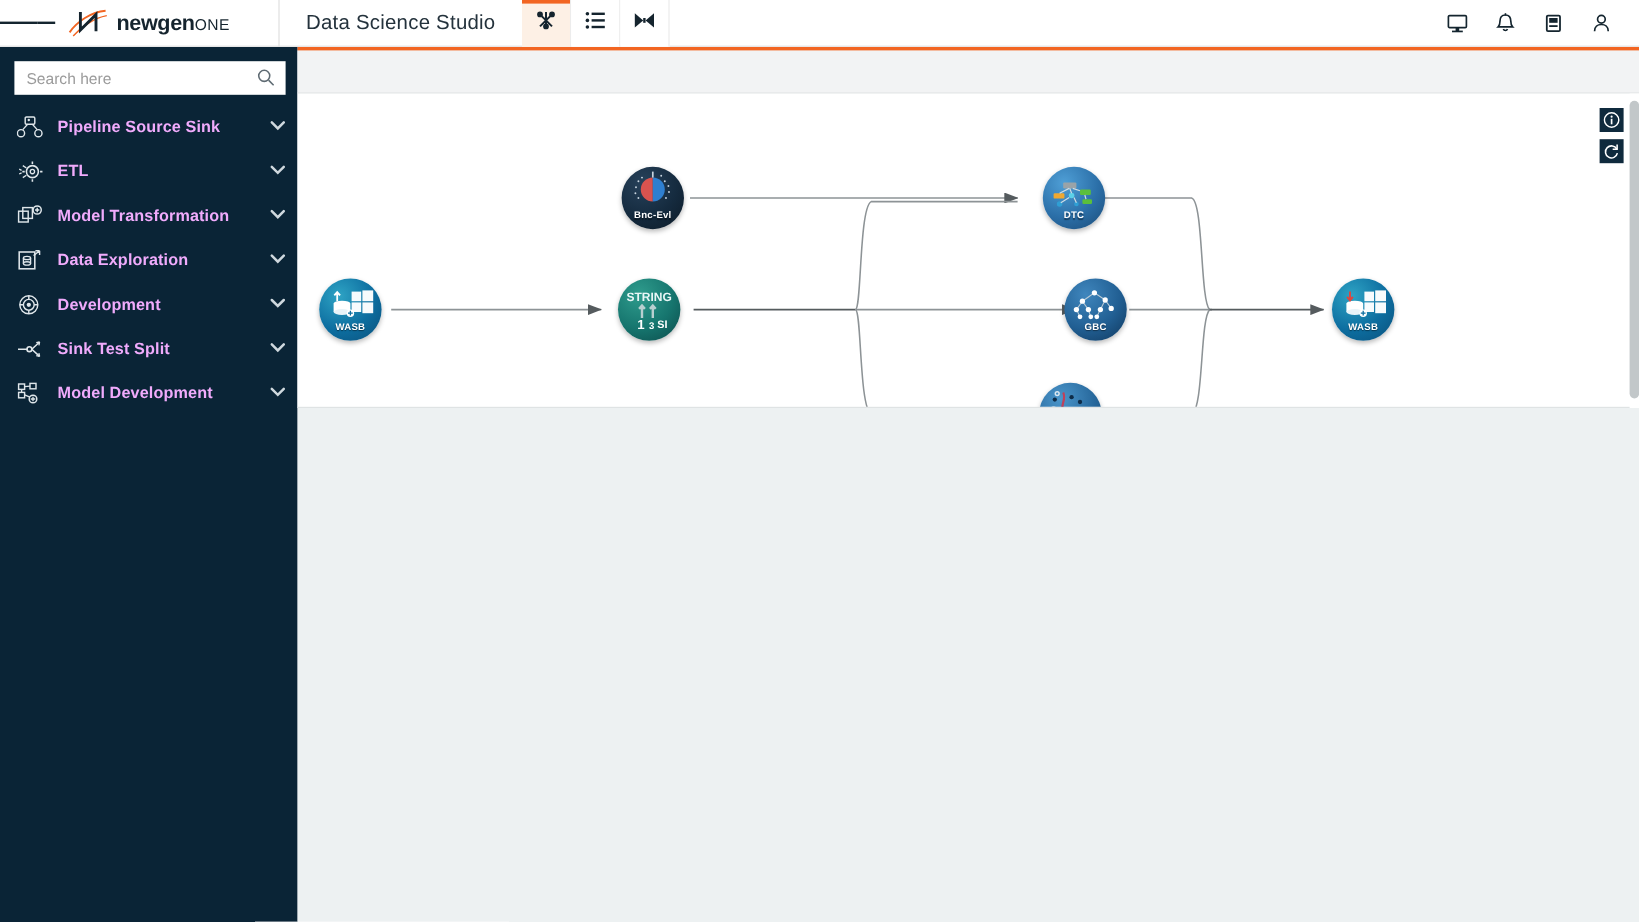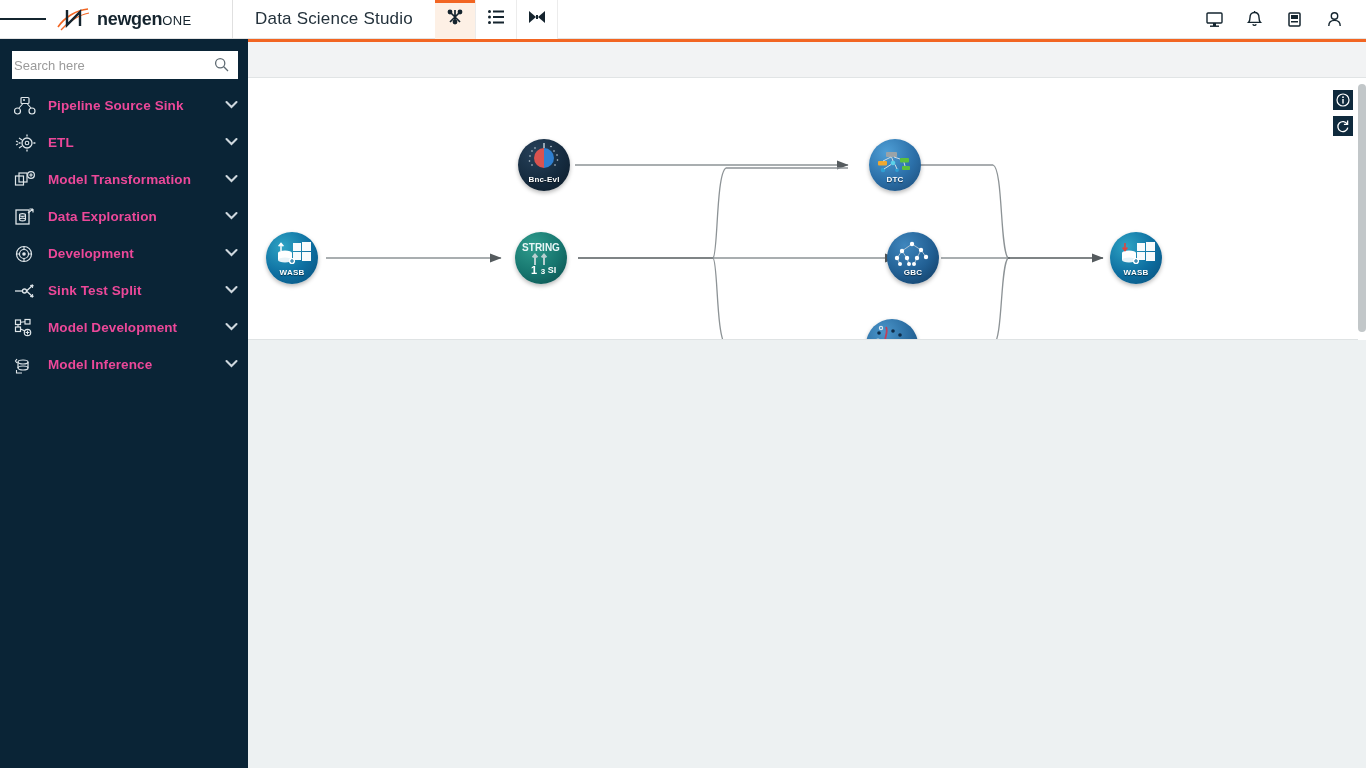--- a/index.html
+++ b/index.html
@@ -92,39 +92,39 @@
     position: relative;
     background: #ffffff;
     height: 28px;
     display: flex; align-items: center;
   }
   .search-box input {
     border: none; outline: none;
     font-family: "Liberation Sans", sans-serif;
     font-size: 13px; color: #4a4a4a;
     height: 28px; width: 190px;
-    padding-left: 2px; background: transparent;
+    padding-left: 10px; background: transparent;
   }
   .search-box input::placeholder { color: #9b9b9b; }
   .search-icon {
     position: absolute; right: 9px; top: 6px;
   }
 
   .nav-item {
     display: flex; align-items: center;
     height: 37px; padding: 0 10px 0 14px;
     cursor: pointer;
   }
   .nav-ico {
     width: 24px; height: 22px;
     display: flex; align-items: center; justify-content: flex-start;
     margin-right: 10px; flex: 0 0 24px;
   }
   .nav-label {
-    font-size: 13.5px; color: #ec4899;
+    font-size: 13.5px; color: #f0abfc;
     font-weight: bold;
     white-space: nowrap;
     letter-spacing: 0.1px;
   }
   .nav-chev {
     margin-left: auto; color: #cfd8de;
     font-size: 11px; line-height: 1;
   }
 
   
@@ -419,37 +419,20 @@
       </svg>
     </span>
     <span class="nav-label">Model Development</span>
     <span class="nav-chev">
       <svg width="13" height="9" viewBox="0 0 13 9">
           <path d="M1.5 2 L6.5 7 L11.5 2" stroke="#cfd8de" stroke-width="2.1" fill="none" stroke-linecap="round"></path>
         </svg>
     </span>
   </div>
 
-  <div class="nav-item">
-    <span class="nav-ico">
-      <svg width="22" height="20" viewBox="0 0 22 20">
-        <ellipse cx="9" cy="7" rx="5" ry="2" fill="none" stroke="#dfe6ea" stroke-width="1.2"></ellipse>
-        <path d="M4 7 L4 13 M14 7 L14 13" stroke="#dfe6ea" stroke-width="1.2"></path>
-        <ellipse cx="9" cy="13" rx="5" ry="2" fill="none" stroke="#dfe6ea" stroke-width="1.2"></ellipse>
-        <path d="M3 4 L1.5 6 L3 8" stroke="#dfe6ea" stroke-width="1.2" fill="none"></path>
-        <path d="M2.5 15 L2.5 18 L8 18" stroke="#dfe6ea" stroke-width="1.1" fill="none"></path>
-      </svg>
-    </span>
-    <span class="nav-label">Model Inference</span>
-    <span class="nav-chev">
-      <svg width="13" height="9" viewBox="0 0 13 9">
-          <path d="M1.5 2 L6.5 7 L11.5 2" stroke="#cfd8de" stroke-width="2.1" fill="none" stroke-linecap="round"></path>
-        </svg>
-    </span>
-  </div>
 </div>
 
 <div class="content">
 
   <div class="toolbar-strip"></div>
 
   <div class="canvas">
 
     <svg class="edges" width="1110" height="262">
       <defs>

